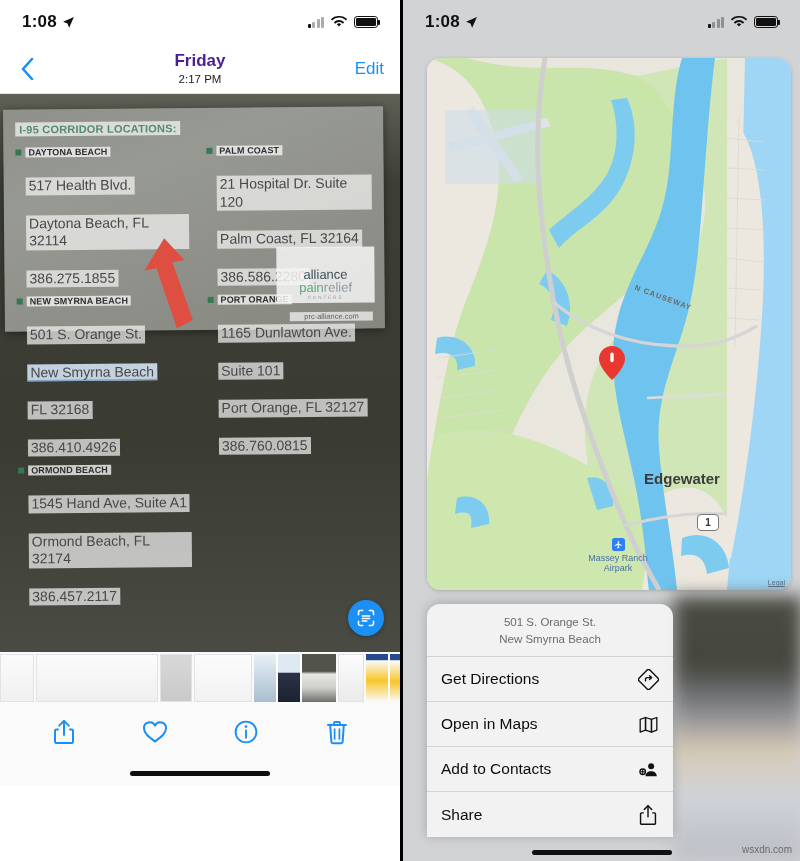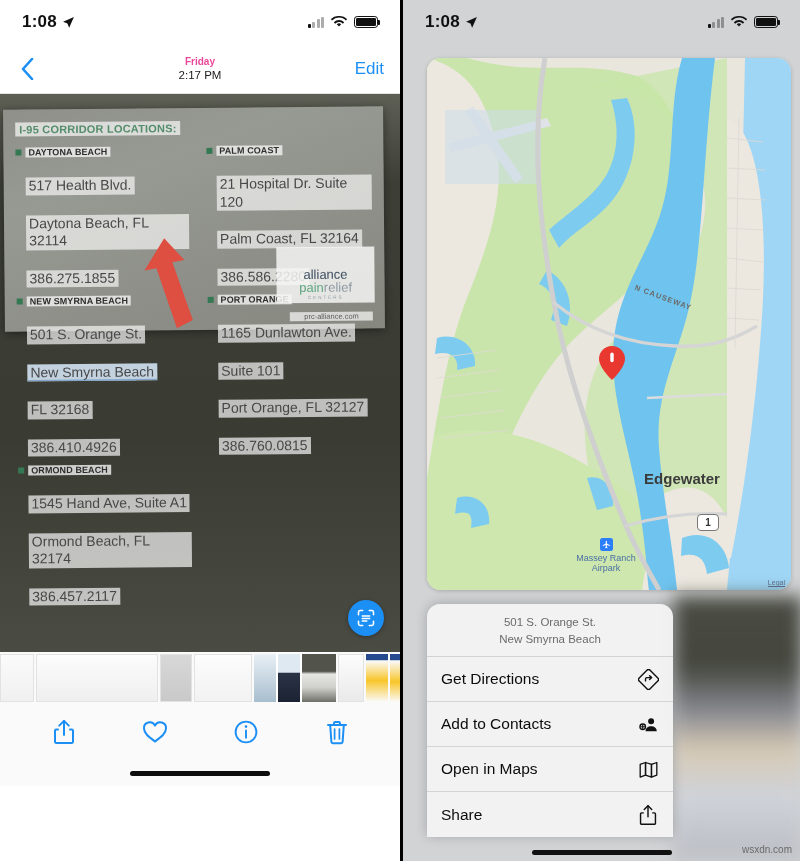--- a/index.html
+++ b/index.html
@@ -60,21 +60,21 @@
     height: 50px; position: relative;
     display: flex; align-items: center; justify-content: center;
     background: #fff;
     border-bottom: 1px solid #e3e3e3;
   }
   .nav-back {
     position: absolute; left: 12px; top: 50%; transform: translateY(-50%);
     width: 30px; height: 30px; display:flex; align-items:center; justify-content:center;
   }
   .nav-title { text-align: center; line-height: 1.1; }
-  .nav-title .d { font-size: 10px; font-weight: bold; color: #ec4899; }
+  .nav-title .d { font-size: 17px; font-weight: bold; color: #4c1d95; }
   .nav-title .t { font-size: 11.5px; color: #1a1a1a; margin-top: 2px; }
   .nav-edit {
     position: absolute; right: 16px; top: 50%; transform: translateY(-50%);
     font-size: 17px; color: #1c8ff5;
   }
 
   
   .photo {
     position: relative;
     height: 558px;
@@ -493,21 +493,21 @@
         </g>
       </svg>
 
 
       <div class="map-label road" style="left:188px; top:236px; transform:rotate(20deg); width:96px;">N CAUSEWAY</div>
 
       <div class="map-label city" style="left:196px; top:412px; width:118px;">Edgewater</div>
 
       <div class="shield">1</div>
 
-      <div class="map-label" style="left:126px; top:480px; width:106px;">
+      <div class="map-label" style="left:138px; top:480px; width:106px;">
         <div class="airport-icon">
           <svg width="9" height="9" viewBox="0 0 24 24">
               <path d="M21 16v-2l-8-5V3.5a1.5 1.5 0 0 0-3 0V9l-8 5v2l8-2.5V19l-2 1.5V22l3.5-1 3.5 1v-1.5L13 19v-5.5z" fill="#fff"></path>
             </svg>
         </div>
         <div>Massey Ranch</div>
         <div>Airpark</div>
       </div>
 
       <svg class="pin" viewBox="0 0 26 34">
@@ -526,47 +526,47 @@
         <div>New Smyrna Beach</div>
       </div>
 
       <div class="sheet-row">
         <span>Get Directions</span>
         <span class="sheet-ico">
           <svg width="21" height="21" viewBox="0 0 24 24">
             <rect x="3.2" y="3.2" width="17.6" height="17.6" rx="2.6" transform="rotate(45 12 12)" stroke="#111" stroke-width="1.6" fill="none"></rect>
             <path d="M8.6 13.6v-2.2a1.6 1.6 0 0 1 1.6-1.6h5" stroke="#111" stroke-width="1.6" fill="none" stroke-linecap="round"></path>
             <path d="M13.2 7.6 15.6 9.8 13.2 12" stroke="#111" stroke-width="1.6" fill="none" stroke-linecap="round" stroke-linejoin="round"></path>
+          </svg>
+        </span>
+      </div>
+
+      <div class="sheet-row">
+        <span>Open in Maps</span>
+        <span class="sheet-ico">
+          <svg width="21" height="21" viewBox="0 0 24 24">
+            <path d="M2.5 6.2 8.6 4v14.4l-6.1 2.2z" stroke="#111" stroke-width="1.5" fill="none" stroke-linejoin="round"></path>
+            <path d="M8.6 4 15.4 6.2v14.4L8.6 18.4z" stroke="#111" stroke-width="1.5" fill="none" stroke-linejoin="round"></path>
+            <path d="M15.4 6.2 21.5 4v14.4l-6.1 2.2z" stroke="#111" stroke-width="1.5" fill="none" stroke-linejoin="round"></path>
           </svg>
         </span>
       </div>
 
       <div class="sheet-row">
         <span>Add to Contacts</span>
         <span class="sheet-ico">
           <svg width="21" height="21" viewBox="0 0 24 24">
             <circle cx="15" cy="8.2" r="3.4" fill="#111"></circle>
             <path d="M8.6 19.6c0-3.6 2.9-5.6 6.4-5.6s6.4 2 6.4 5.6z" fill="#111"></path>
             <circle cx="5.4" cy="14.6" r="3.2" stroke="#111" stroke-width="1.5" fill="none"></circle>
             <path d="M5.4 12.4v4.4M3.2 14.6h4.4" stroke="#111" stroke-width="1.3" stroke-linecap="round"></path>
           </svg>
         </span>
       </div>
 
-      <div class="sheet-row">
-        <span>Open in Maps</span>
-        <span class="sheet-ico">
-          <svg width="21" height="21" viewBox="0 0 24 24">
-            <path d="M2.5 6.2 8.6 4v14.4l-6.1 2.2z" stroke="#111" stroke-width="1.5" fill="none" stroke-linejoin="round"></path>
-            <path d="M8.6 4 15.4 6.2v14.4L8.6 18.4z" stroke="#111" stroke-width="1.5" fill="none" stroke-linejoin="round"></path>
-            <path d="M15.4 6.2 21.5 4v14.4l-6.1 2.2z" stroke="#111" stroke-width="1.5" fill="none" stroke-linejoin="round"></path>
-          </svg>
-        </span>
-      </div>
-
 
       <div class="sheet-row">
         <span>Share</span>
         <span class="sheet-ico">
           <svg width="20" height="22" viewBox="0 0 22 26">
             <path d="M11 2v13" stroke="#111" stroke-width="1.7" stroke-linecap="round"></path>
             <path d="M6.6 6.4 11 2l4.4 4.4" stroke="#111" stroke-width="1.7" fill="none" stroke-linecap="round" stroke-linejoin="round"></path>
             <path d="M5.4 10.5H3.4A1.2 1.2 0 0 0 2.2 11.7v11.1A1.2 1.2 0 0 0 3.4 24h15.2a1.2 1.2 0 0 0 1.2-1.2V11.7a1.2 1.2 0 0 0-1.2-1.2h-2" stroke="#111" stroke-width="1.7" fill="none" stroke-linecap="round"></path>
           </svg>
         </span>

